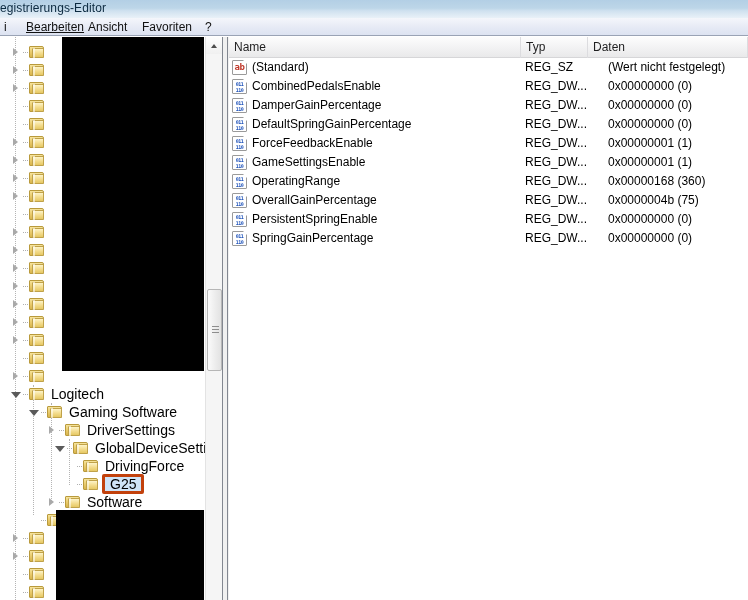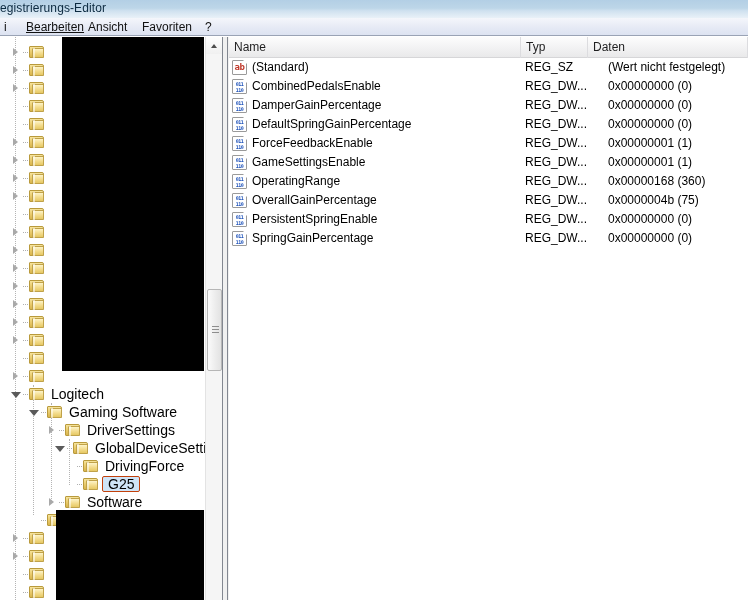--- a/index.html
+++ b/index.html
@@ -127,21 +127,21 @@
   }
   .tree-label {
     font-size: 14px;
     color: #000;
     white-space: nowrap;
     padding: 0 2px;
     line-height: 14px;
   }
   .tree-row.selected .tree-label {
     background: #cfe4f7;
-    border: 1px solid #c2410c;
+    border: 3px solid #c2410c;
     border-radius: 2px;
     padding: 0 5px;
     margin-left: -1px;
   }
 
   
   .guide {
     position: absolute;
     width: 1px;
     border-left: 1px dotted #b4b4b4;

